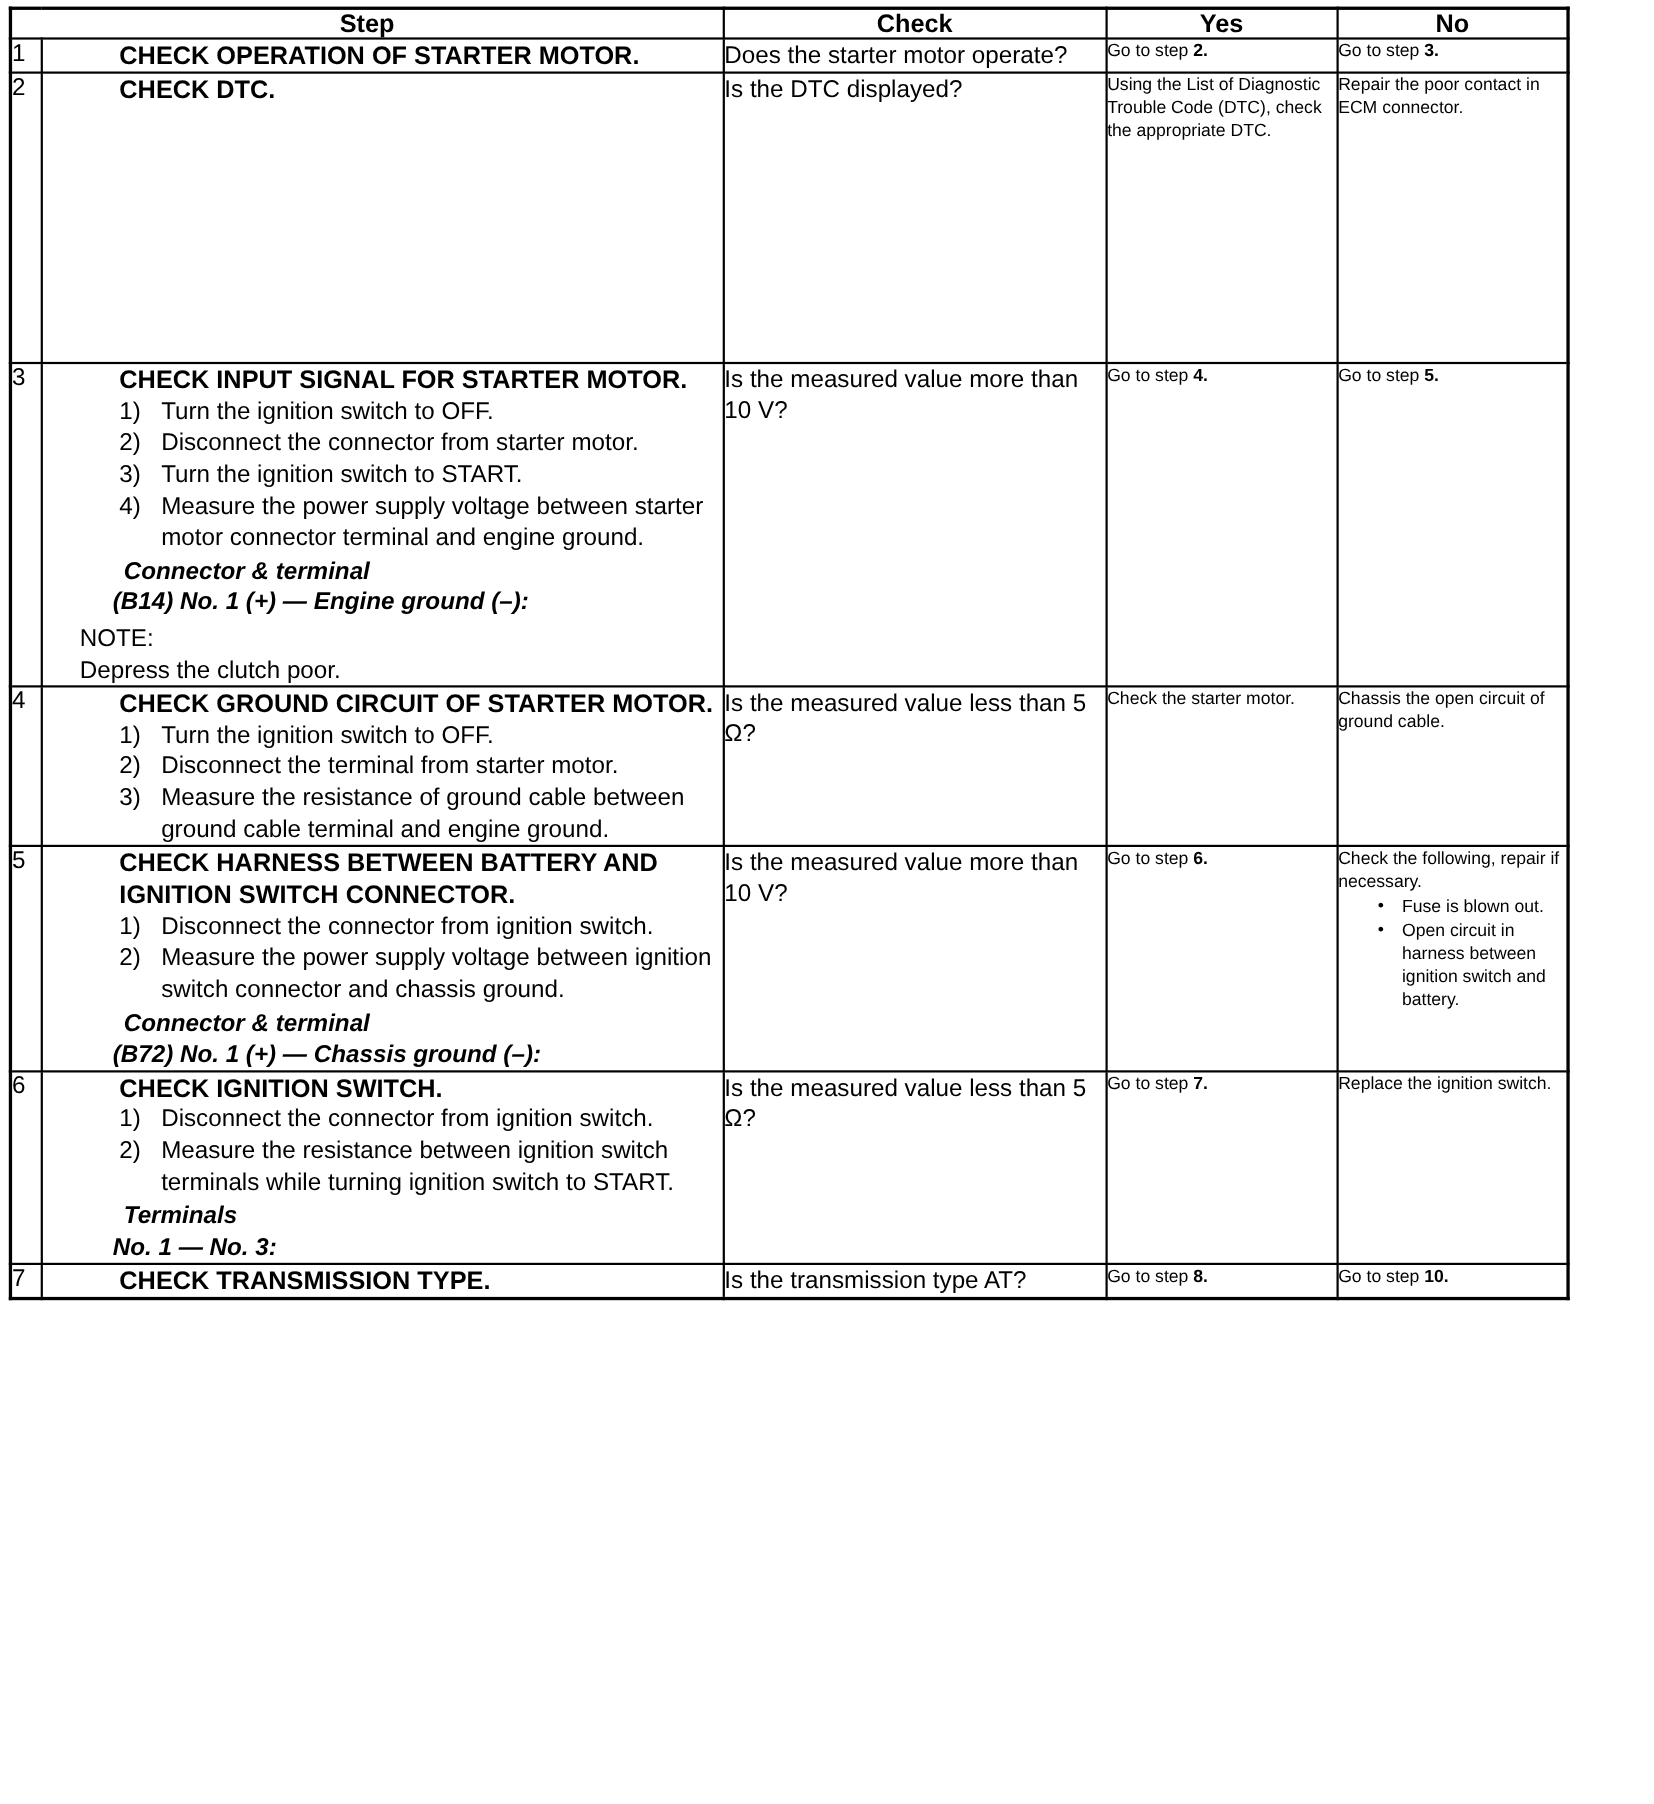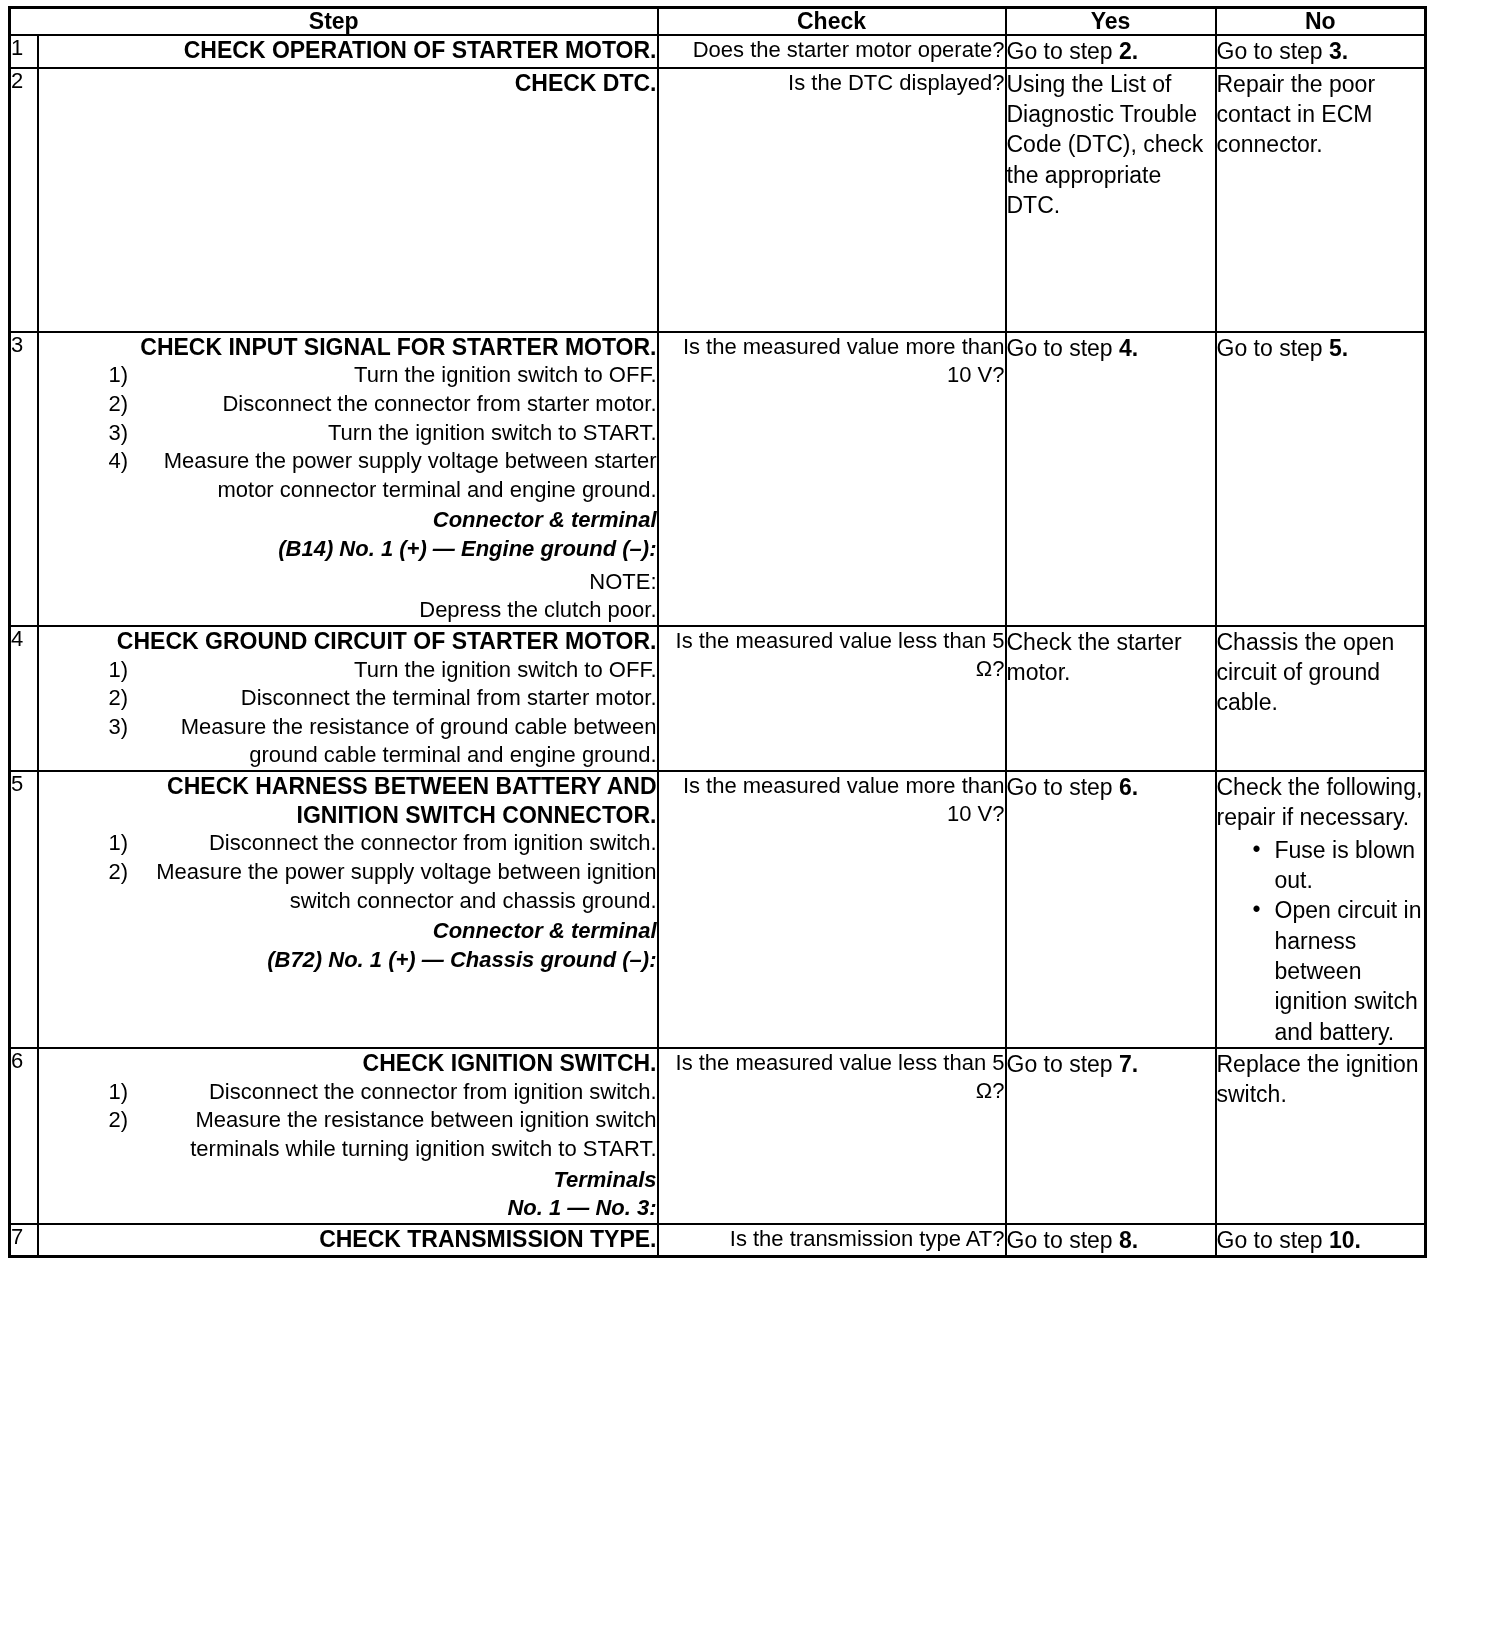--- a/index.html
+++ b/index.html
@@ -45,21 +45,20 @@
   td.num {
     font-size: 22px;
     font-weight: normal;
     padding: 4px 0 0 3px;
     line-height: 1.1;
   }
   td.cell {
     font-size: 22px;
     line-height: 1.28;
     padding: 4px 6px 6px 6px;
-    text-align: right;
   }
   td.step-cell {
     padding: 4px 6px 8px 0;
   }
   .step-title {
     font-weight: bold;
     font-size: 23px;
     line-height: 1.25;
     padding-left: 70px;
     text-indent: 0;
@@ -90,26 +89,26 @@
   }
   .conn-val {
     font-weight: bold;
     font-style: italic;
     font-size: 22px;
     padding-left: 64px;
     line-height: 1.3;
   }
   .note-lbl, .note-txt {
     font-size: 22px;
-    padding-left: 50px;
+    padding-left: 34px;
     line-height: 1.3;
   }
   .note-lbl { margin-top: 4px; }
   .yesno-cell {
-    font-size: 23px;
+    font-size: 16px;
     line-height: 1.32;
     padding: 4px 6px 6px 8px;
   }
   .yesno-cell b { font-weight: bold; }
   ul.bullets {
     list-style: none;
     margin: 2px 0 0 0;
     padding: 0;
   }
   ul.bullets li {

